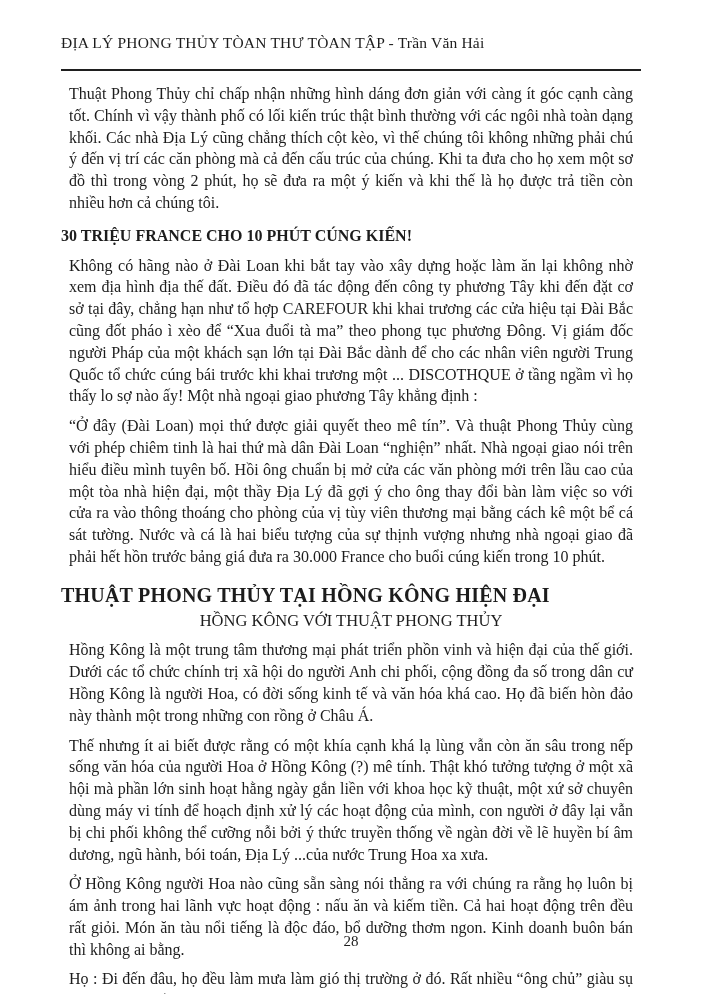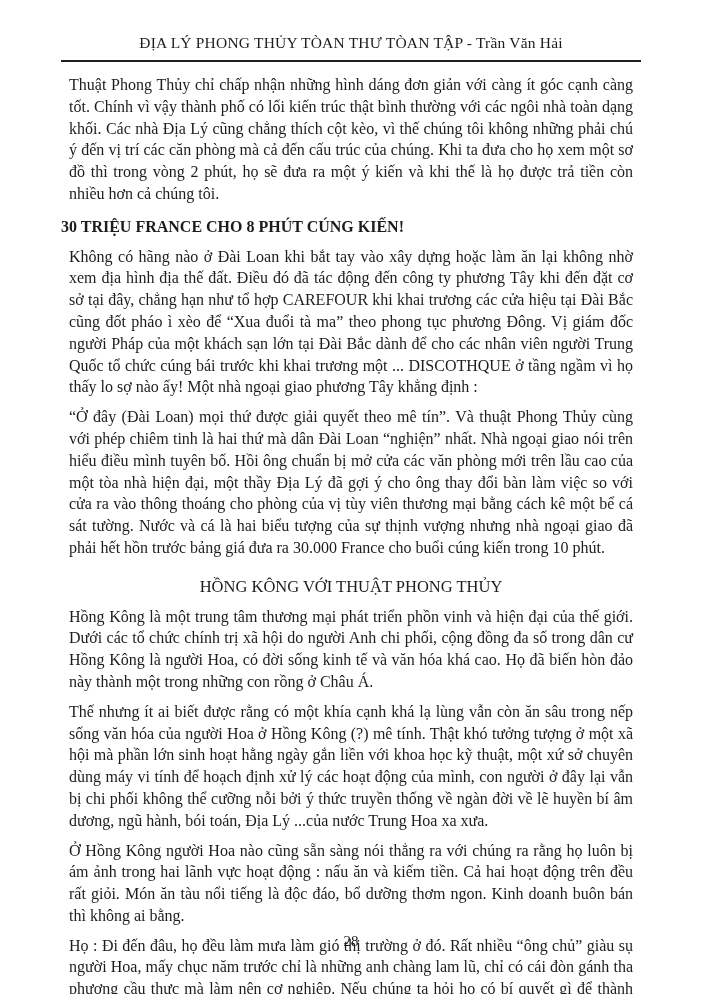--- a/index.html
+++ b/index.html
@@ -9,24 +9,24 @@
     height: 994px;
     background: #ffffff;
     box-sizing: border-box;
     padding: 34px 61px 0 61px;
     font-family: "Liberation Serif", serif;
     color: #1c1c1c;
     overflow: hidden;
   }
   .header {
     border-bottom: 2px solid #1f1f1f;
-    padding-bottom: 8px;
+    padding-bottom: 17px;
     font-size: 15.5px;
     letter-spacing: 0.2px;
-    text-align: center;
+    text-align: left;
     white-space: nowrap;
   }
   .body-text {
     margin-top: 12px;
     font-size: 16px;
     line-height: 21.8px;
     text-align: justify;
     text-justify: inter-word;
   }
   .body-text p { margin: 8px; }
@@ -68,26 +68,27 @@
 
   <div class="header">
     <span>ĐỊA LÝ PHONG THỦY TÒAN THƯ  TÒAN TẬP -  Trần Văn Hải</span>
   </div>
 
   <div class="body-text">
 
     <p>Thuật Phong Thủy chỉ chấp nhận những hình dáng đơn giản với càng ít góc cạnh càng tốt. Chính vì vậy thành phố có lối kiến trúc thật bình thường với các ngôi nhà toàn dạng khối. Các nhà Địa Lý cũng chẳng thích cột kèo, vì thế chúng tôi không những phải chú ý đến vị trí các căn phòng mà cả đến cấu trúc của chúng. Khi ta đưa cho họ xem một sơ đồ thì trong vòng 2 phút, họ sẽ đưa ra một ý kiến và khi thế là họ được trả tiền còn nhiều hơn cả chúng tôi.</p>
 
     <div class="section-taiwan">
-      <p class="sec-heading">30 TRIỆU FRANCE CHO 8 PHÚT CÚNG KIẾN!</p>
+      <p class="sec-heading">30 TRIỆU FRANCE CHO 10 PHÚT CÚNG KIẾN!</p>
       <p>Không có hãng nào ở Đài Loan khi bắt tay vào xây dựng hoặc làm ăn lại không nhờ xem địa hình địa thế đất. Điều đó đã tác động đến công ty phương Tây khi đến đặt cơ sở tại đây, chẳng hạn như tổ hợp CAREFOUR khi khai trương các cửa hiệu tại Đài Bắc cũng đốt pháo ì xèo để “Xua đuổi tà ma” theo phong tục phương Đông. Vị giám đốc người Pháp của một khách sạn lớn tại Đài Bắc dành để cho các nhân viên người Trung Quốc tổ chức cúng bái trước khi khai trương một ... DISCOTHQUE ở tầng ngầm vì họ thấy lo sợ nào ấy! Một nhà ngoại giao phương Tây khẳng định :</p>
       <p>“Ở đây (Đài Loan) mọi thứ được giải quyết theo mê tín”. Và thuật Phong Thủy cùng với phép chiêm tinh là hai thứ mà dân Đài Loan “nghiện” nhất. Nhà ngoại giao nói trên hiểu điều mình tuyên bố. Hồi ông chuẩn bị mở cửa các văn phòng mới trên lầu cao của một tòa nhà hiện đại, một thầy Địa Lý đã gợi ý cho ông thay đổi bàn làm việc so với cửa ra vào thông thoáng cho phòng của vị tùy viên thương mại bằng cách kê một bể cá sát tường. Nước và cá là hai biểu tượng của sự thịnh vượng nhưng nhà ngoại giao đã phải hết hồn trước bảng giá đưa ra 30.000 France cho buổi cúng kiến trong 10 phút.</p>
     </div>
 
     <div class="section-hongkong">
+      <p class="sec-title">THUẬT PHONG THỦY TẠI HỒNG KÔNG HIỆN ĐẠI</p>
       <p class="sec-subtitle">HỒNG KÔNG VỚI THUẬT PHONG THỦY</p>
       <p>Hồng Kông là một trung tâm thương mại phát triển phồn vinh và hiện đại của thế giới. Dưới các tổ chức chính trị xã hội do người Anh chi phối, cộng đồng đa số trong dân cư Hồng Kông là người Hoa, có đời sống kinh tế và văn hóa khá cao. Họ đã biến hòn đảo này thành một trong những con rồng ở Châu Á.</p>
       <p>Thế nhưng ít ai biết được rằng có một khía cạnh khá lạ lùng vẫn còn ăn sâu trong nếp sống văn hóa của người Hoa ở Hồng Kông (?) mê tính. Thật khó tưởng tượng ở một xã hội mà phần lớn sinh hoạt hằng ngày gắn liền với khoa học kỹ thuật, một xứ sở chuyên dùng máy vi tính để hoạch định xử lý các hoạt động của mình, con người ở đây lại vẫn bị chi phối không thể cưỡng nỗi bởi ý thức truyền thống về ngàn đời về lẽ huyền bí âm dương, ngũ hành, bói toán, Địa Lý ...của nước Trung Hoa xa xưa.</p>
       <p>Ở Hồng Kông người Hoa nào cũng sẵn sàng nói thẳng ra với chúng ra rằng họ luôn bị ám ảnh trong hai lãnh vực hoạt động : nấu ăn và kiếm tiền. Cả hai hoạt động trên đều rất giỏi. Món ăn tàu nổi tiếng là độc đáo, bổ dưỡng thơm ngon. Kinh doanh buôn bán thì không ai bằng.</p>
       <p>Họ : Đi đến đâu, họ đều làm mưa làm gió thị trường ở đó. Rất nhiều “ông chủ” giàu sụ người Hoa, mấy chục năm trước chỉ là những anh chàng lam lũ, chỉ có cái đòn gánh tha phương cầu thực mà làm nên cơ nghiệp. Nếu chúng ta hỏi họ có bí quyết gì để thành công trong 2 loại hoạt động trên, nhất là hoạt động kinh tài, có thể họ chỉ cần trả lời vỏn vẹn 2 tiếng : fung shui.</p>
 
     </div>
 
   </div>
 

